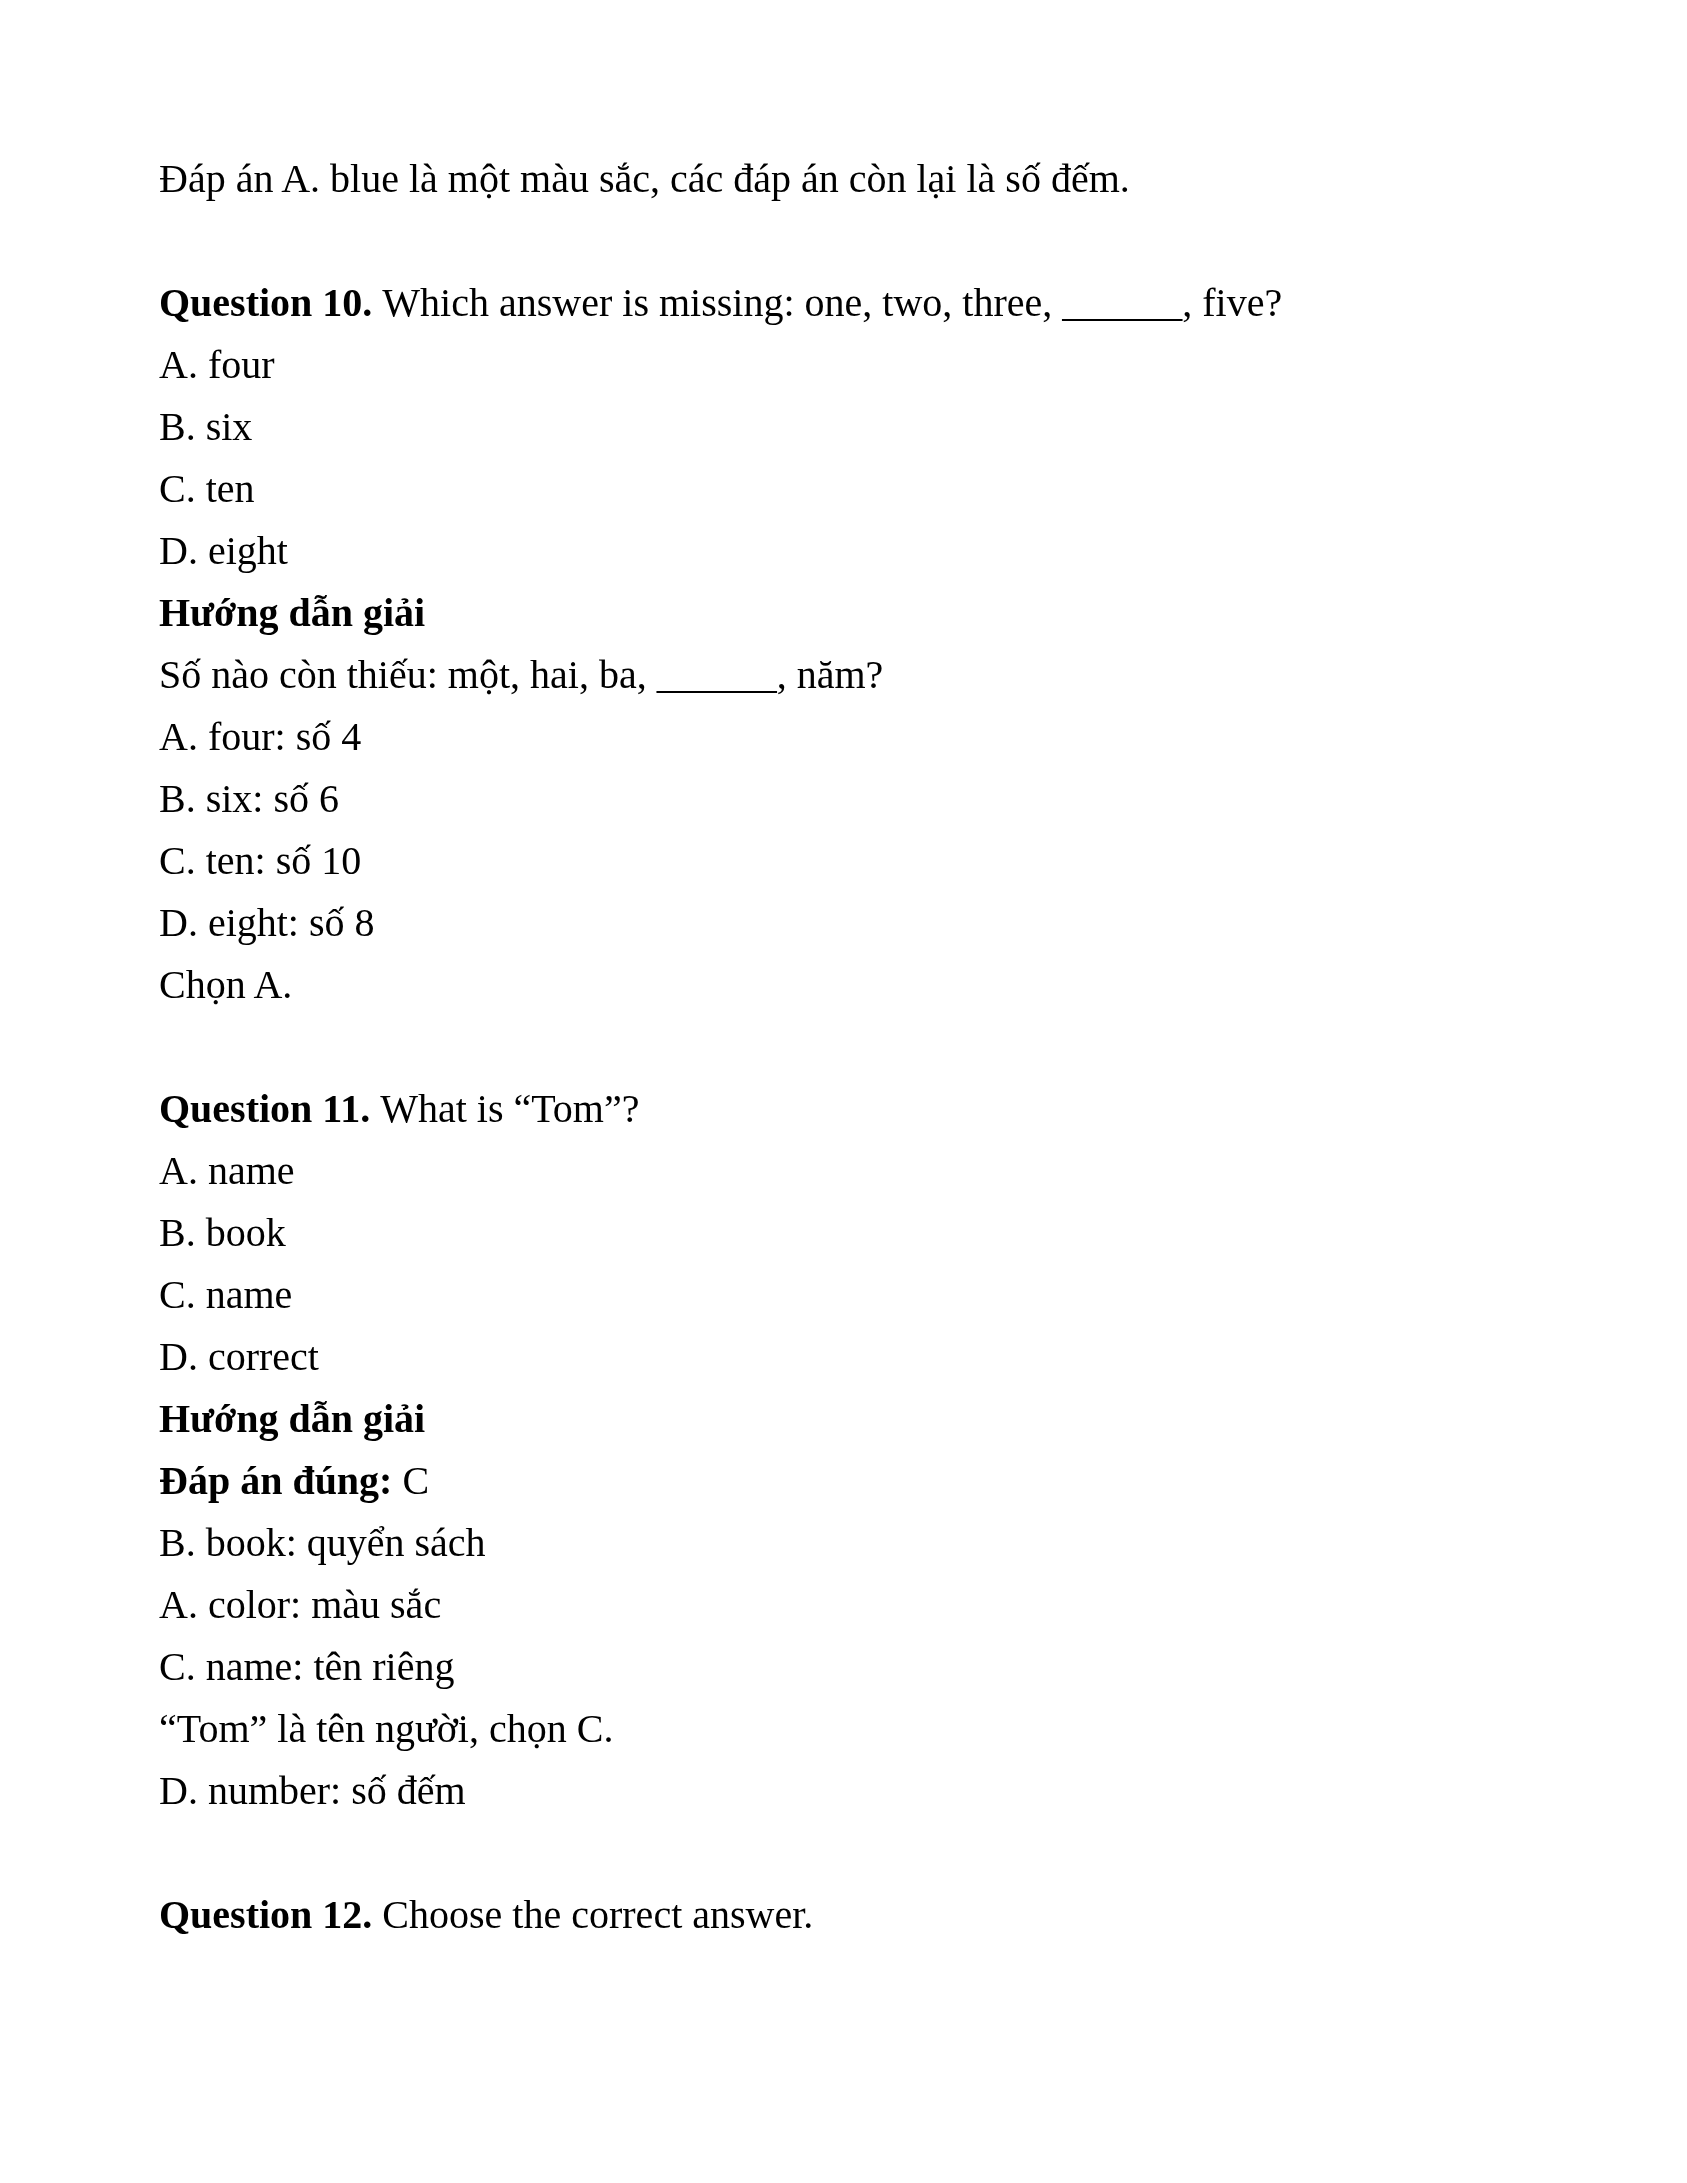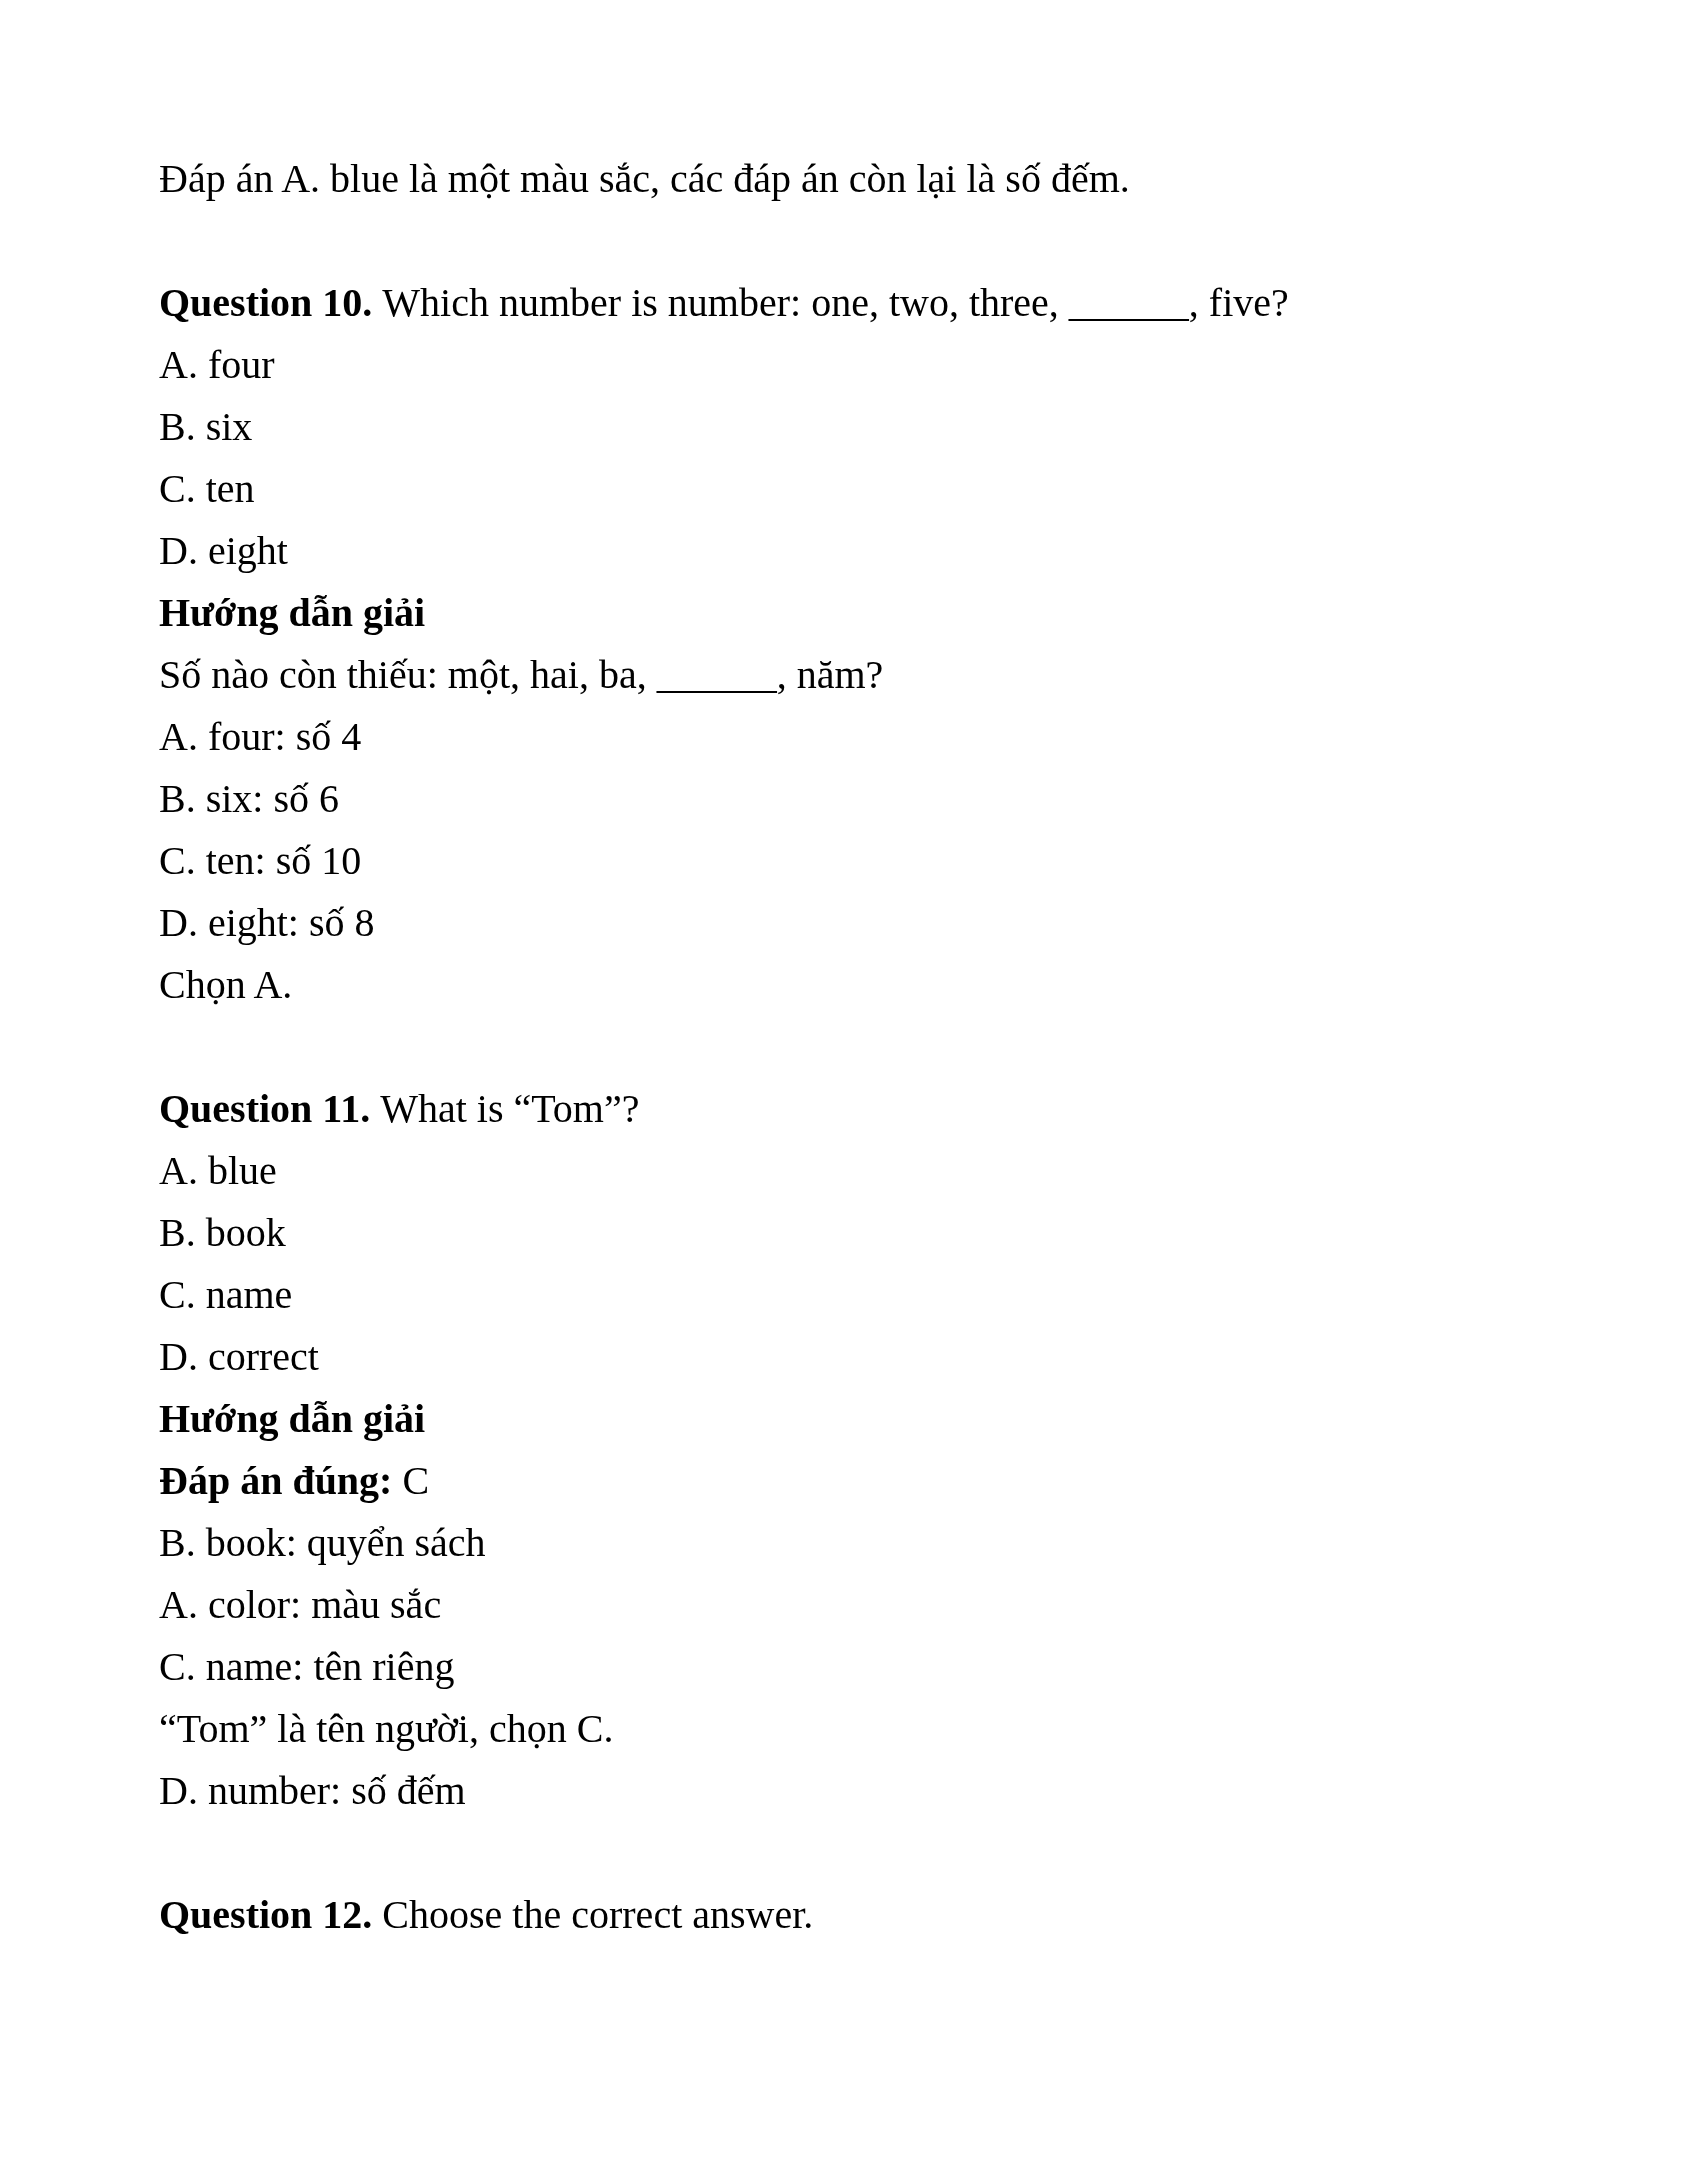--- a/index.html
+++ b/index.html
@@ -24,21 +24,21 @@
 </style>
 </head>
 <body>
 
 <div class="page">
 
   <div class="line"><span>Đáp án A. blue là một màu sắc, các đáp án còn lại là số đếm.</span></div>
 
   <div class="spacer"></div>
 
-  <div class="line"><span class="b">Question 10. </span><span>Which number is number: one, two, three, ______, five?</span></div>
+  <div class="line"><span class="b">Question 10. </span><span>Which answer is missing: one, two, three, ______, five?</span></div>
 
   <div class="line"><span>A. four</span></div>
   <div class="line"><span>B. six</span></div>
   <div class="line"><span>C. ten</span></div>
   <div class="line"><span>D. eight</span></div>
 
   <div class="line"><span class="b">Hướng dẫn giải</span></div>
 
 
   <div class="line"><span>Số nào còn thiếu: một, hai, ba, ______, năm?</span></div>
@@ -47,21 +47,21 @@
   <div class="line"><span>B. six: số 6</span></div>
   <div class="line"><span>C. ten: số 10</span></div>
   <div class="line"><span>D. eight: số 8</span></div>
 
   <div class="line"><span>Chọn A.</span></div>
 
   <div class="spacer"></div>
 
   <div class="line"><span class="b">Question 11. </span><span>What is “Tom”?</span></div>
 
-  <div class="line"><span>A. blue</span></div>
+  <div class="line"><span>A. name</span></div>
   <div class="line"><span>B. book</span></div>
   <div class="line"><span>C. name</span></div>
   <div class="line"><span>D. correct</span></div>
 
   <div class="line"><span class="b">Hướng dẫn giải</span></div>
 
   <div class="line"><span class="b">Đáp án đúng: </span><span>C</span></div>
 
   <div class="line"><span>B. book: quyển sách</span></div>
   <div class="line"><span>A. color: màu sắc</span></div>

